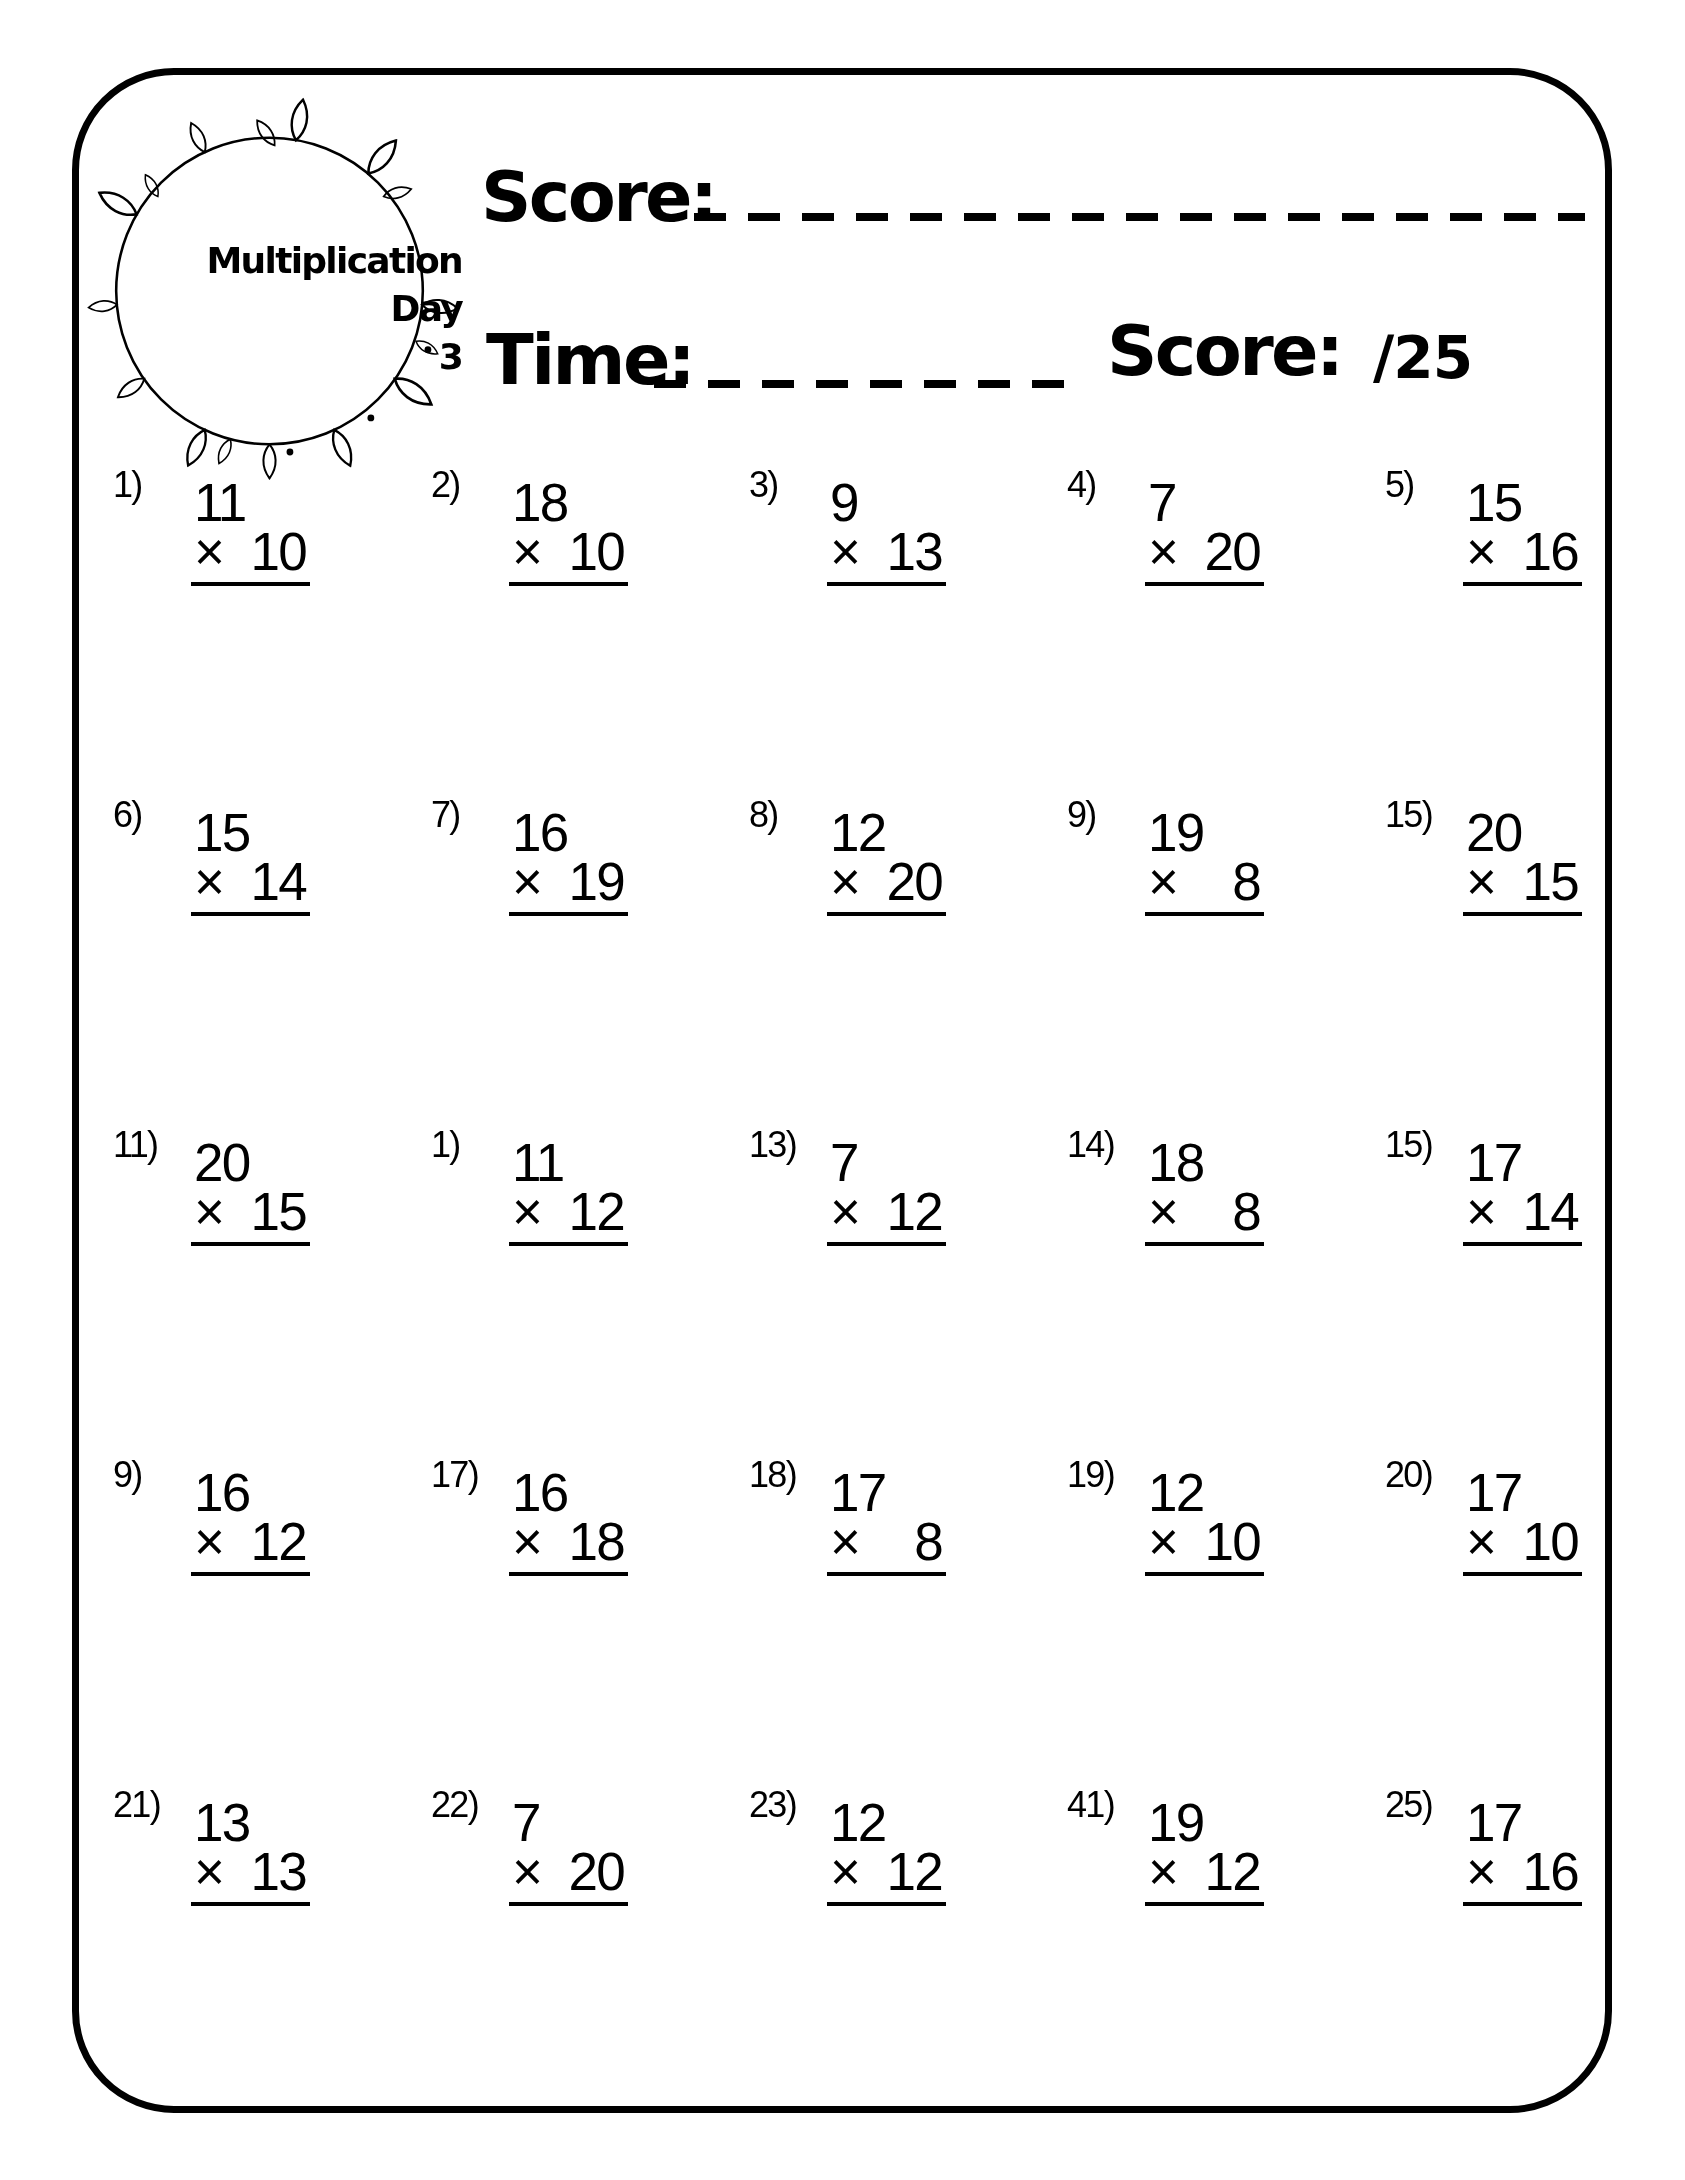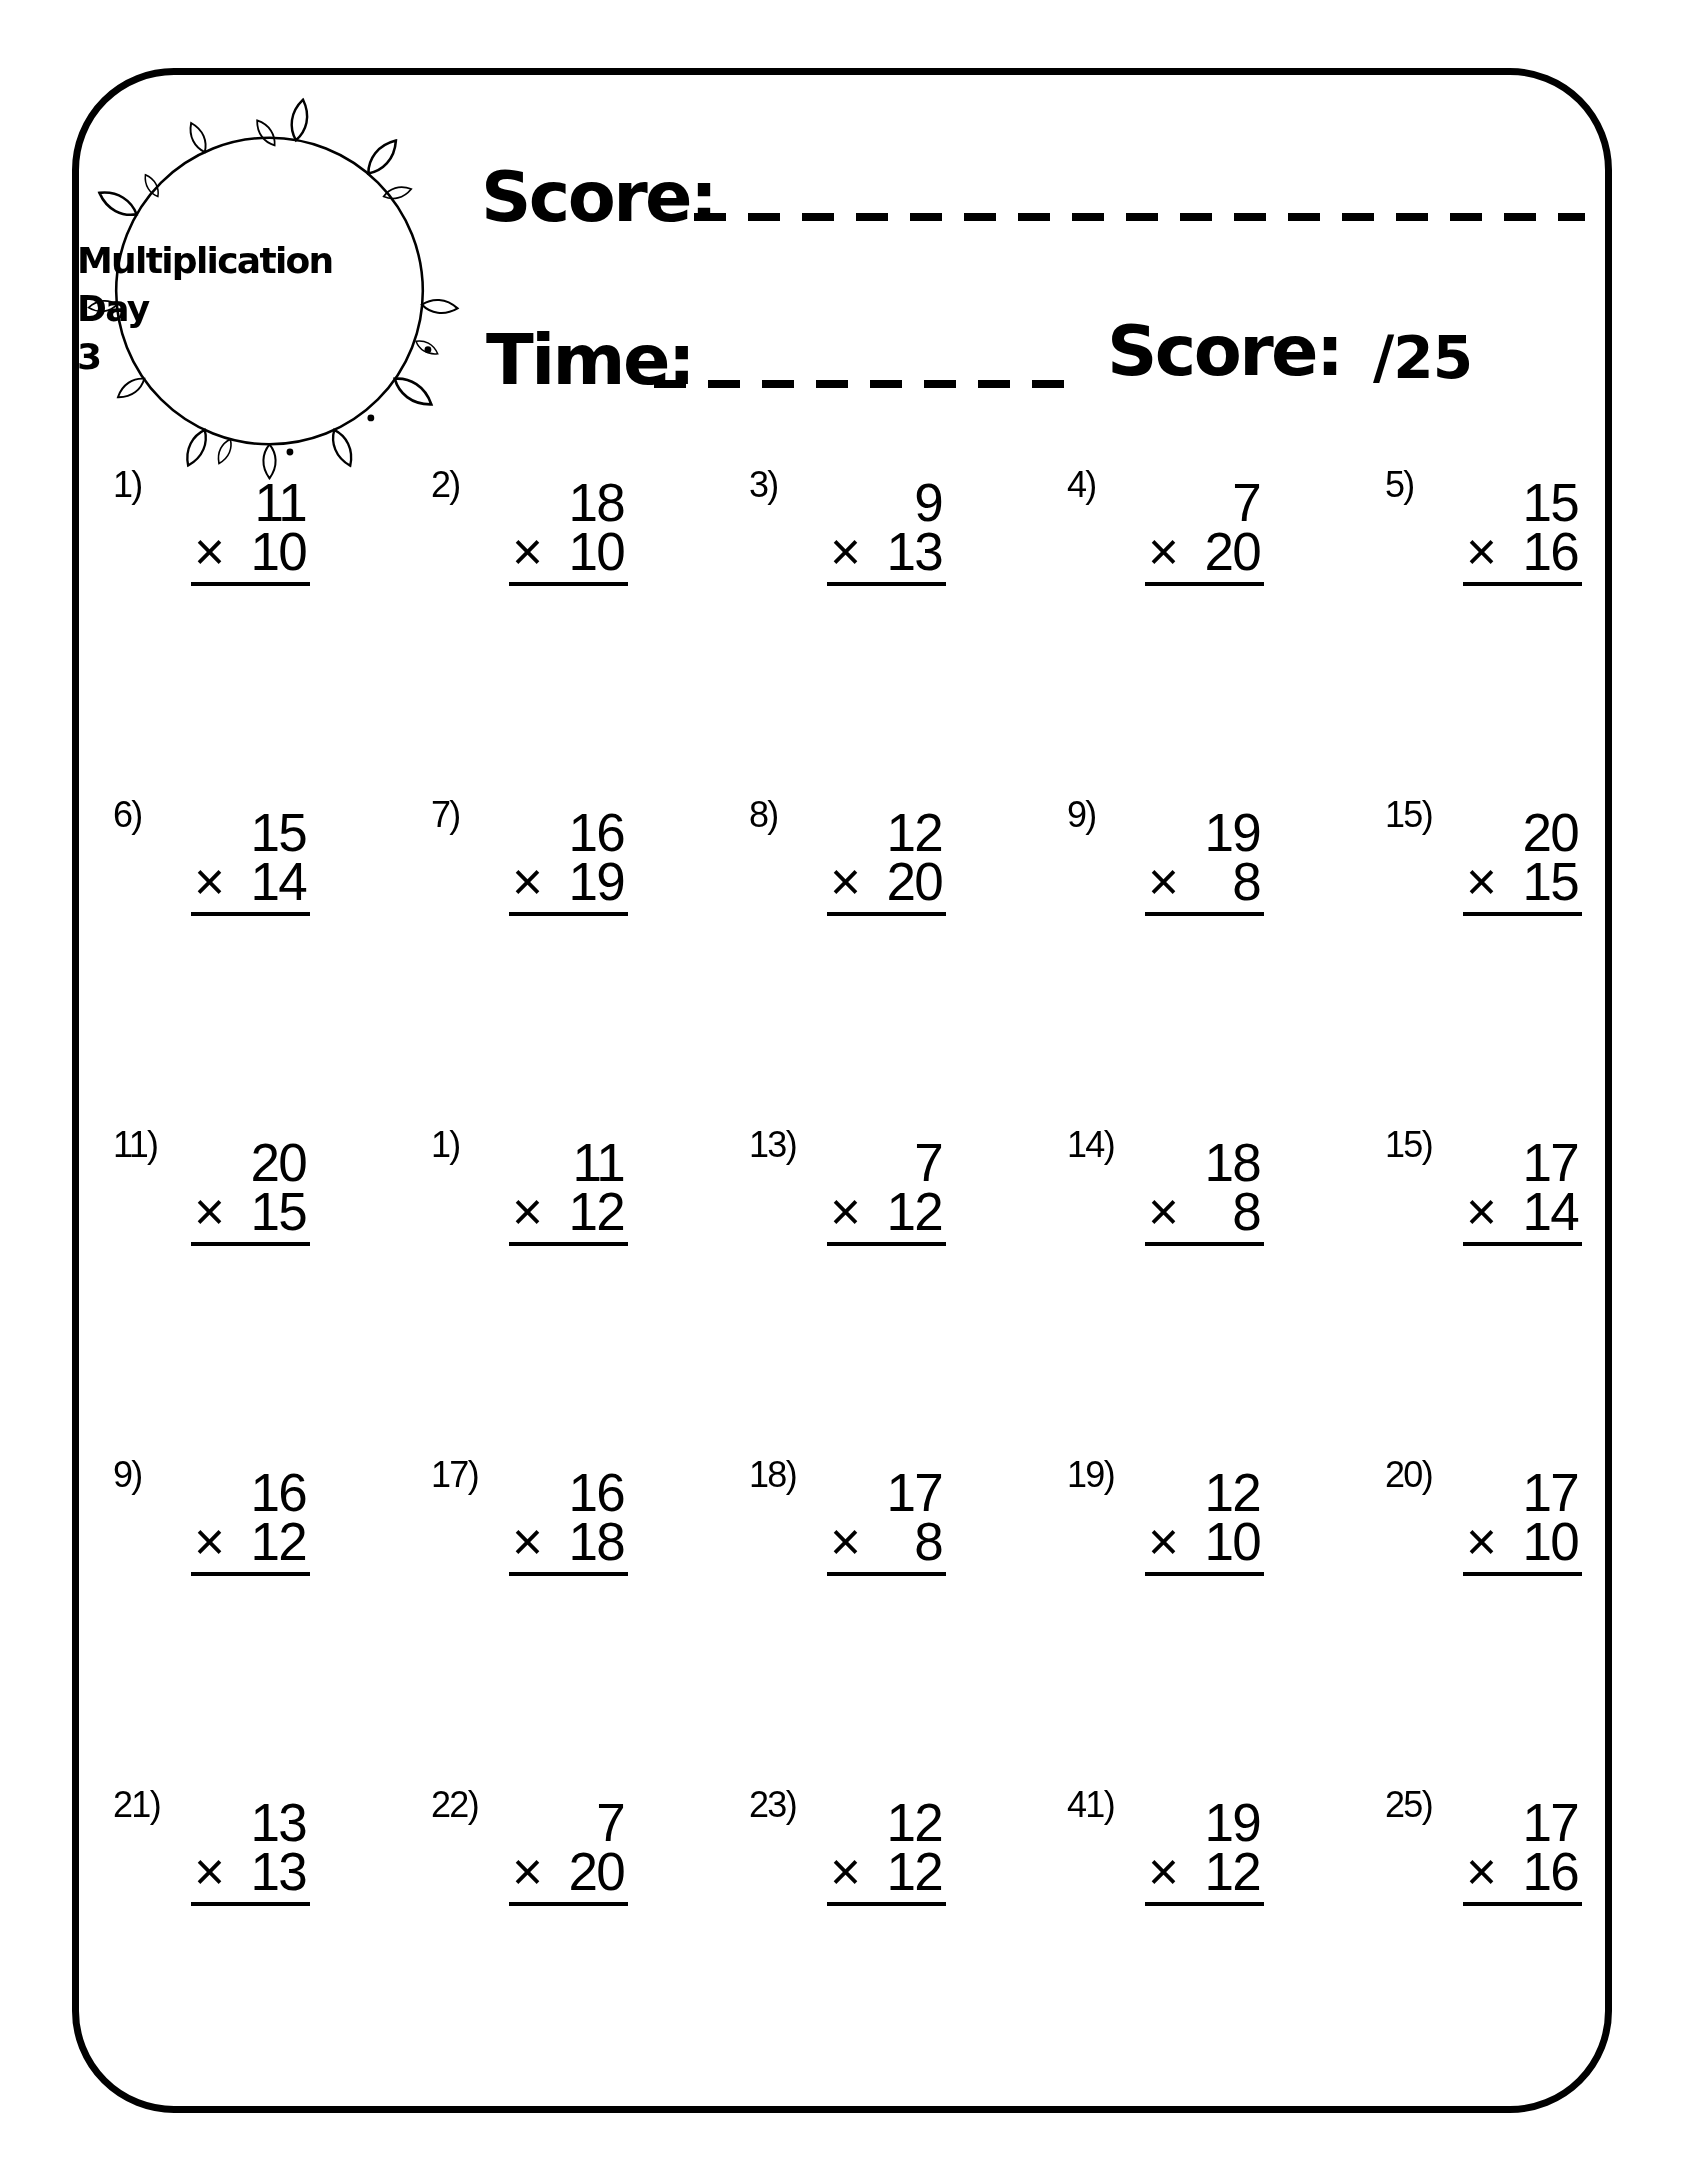--- a/index.html
+++ b/index.html
@@ -8,21 +8,21 @@
     font-family:"Liberation Sans",sans-serif;color:#000;overflow:hidden;
   }
   #frame{
     position:absolute;left:72px;top:68px;width:1526px;height:2031px;
     border:7.7px solid #000;border-radius:102px;
   }
   
   #badge{position:absolute;left:77px;top:94px;width:385px;height:394px;}
   #badge svg{position:absolute;left:0;top:0;}
   #badge-text{
-    position:absolute;left:0;top:143px;width:385px;text-align:left;
+    position:absolute;left:0;top:143px;width:385px;text-align:right;
     font-family:"DejaVu Sans",sans-serif;font-weight:bold;
     font-size:36px;line-height:48px;letter-spacing:-1.7px;
   }
   
   .hlabel{
     position:absolute;font-family:"DejaVu Sans",sans-serif;font-weight:bold;
     font-size:70px;line-height:70px;letter-spacing:-2.6px;white-space:nowrap;
   }
   #name-label{left:481px;top:162px;}
   #time-label{left:486px;top:325px;}
@@ -38,21 +38,21 @@
   #problems{
     position:absolute;left:113px;top:464px;
     display:grid;grid-template-columns:repeat(5,318px);grid-auto-rows:330px;
   }
   .cell{position:relative;width:318px;height:330px;}
   .pnum{
     position:absolute;left:0;top:3.4px;
     font-size:36px;line-height:36px;letter-spacing:-1.7px;
   }
   .ntop{
-    position:absolute;left:81px;top:12px;width:112px;text-align:right;
+    position:absolute;left:81px;top:12px;width:112px;
     font-size:53px;line-height:53px;letter-spacing:-1.7px;
   }
   .nbot{
     position:absolute;left:81px;top:61px;width:112px;
     display:flex;justify-content:space-between;align-items:baseline;
     font-size:53px;line-height:53px;letter-spacing:-1.7px;
   }
   .rule{position:absolute;left:78px;top:118px;width:119px;height:4.3px;background:#000;}
   .answer-space{position:absolute;left:78px;top:126px;width:119px;height:111px;}
 </style>

